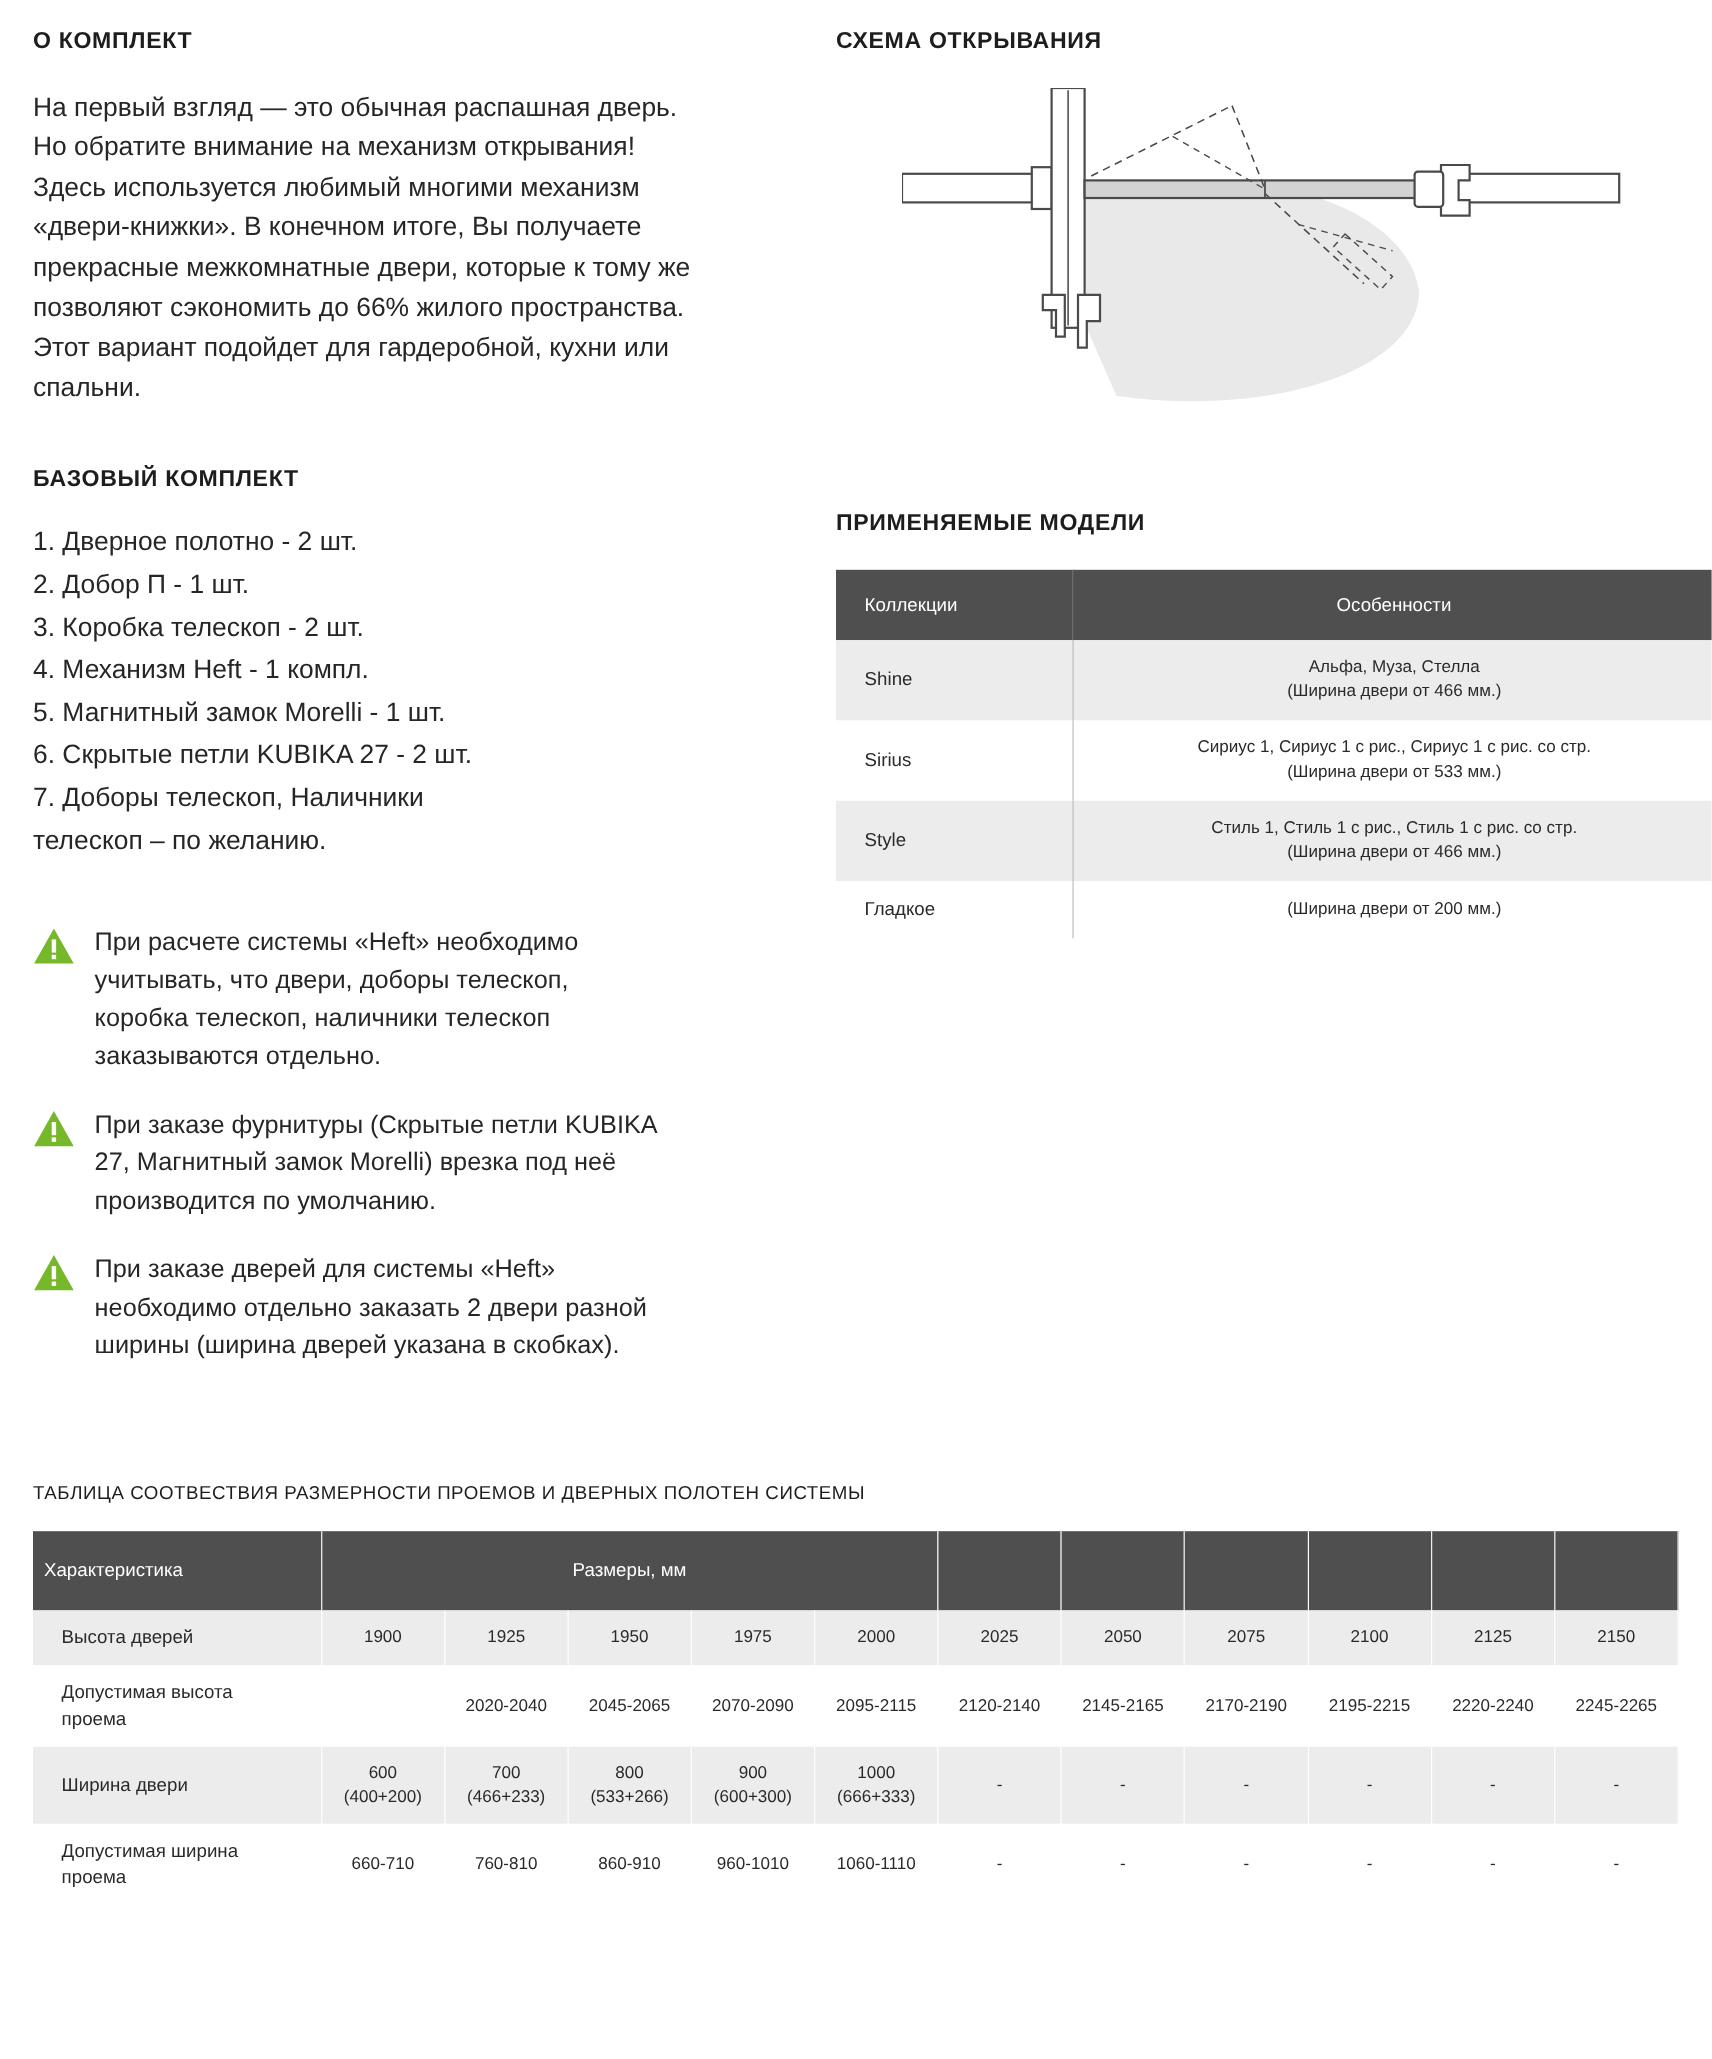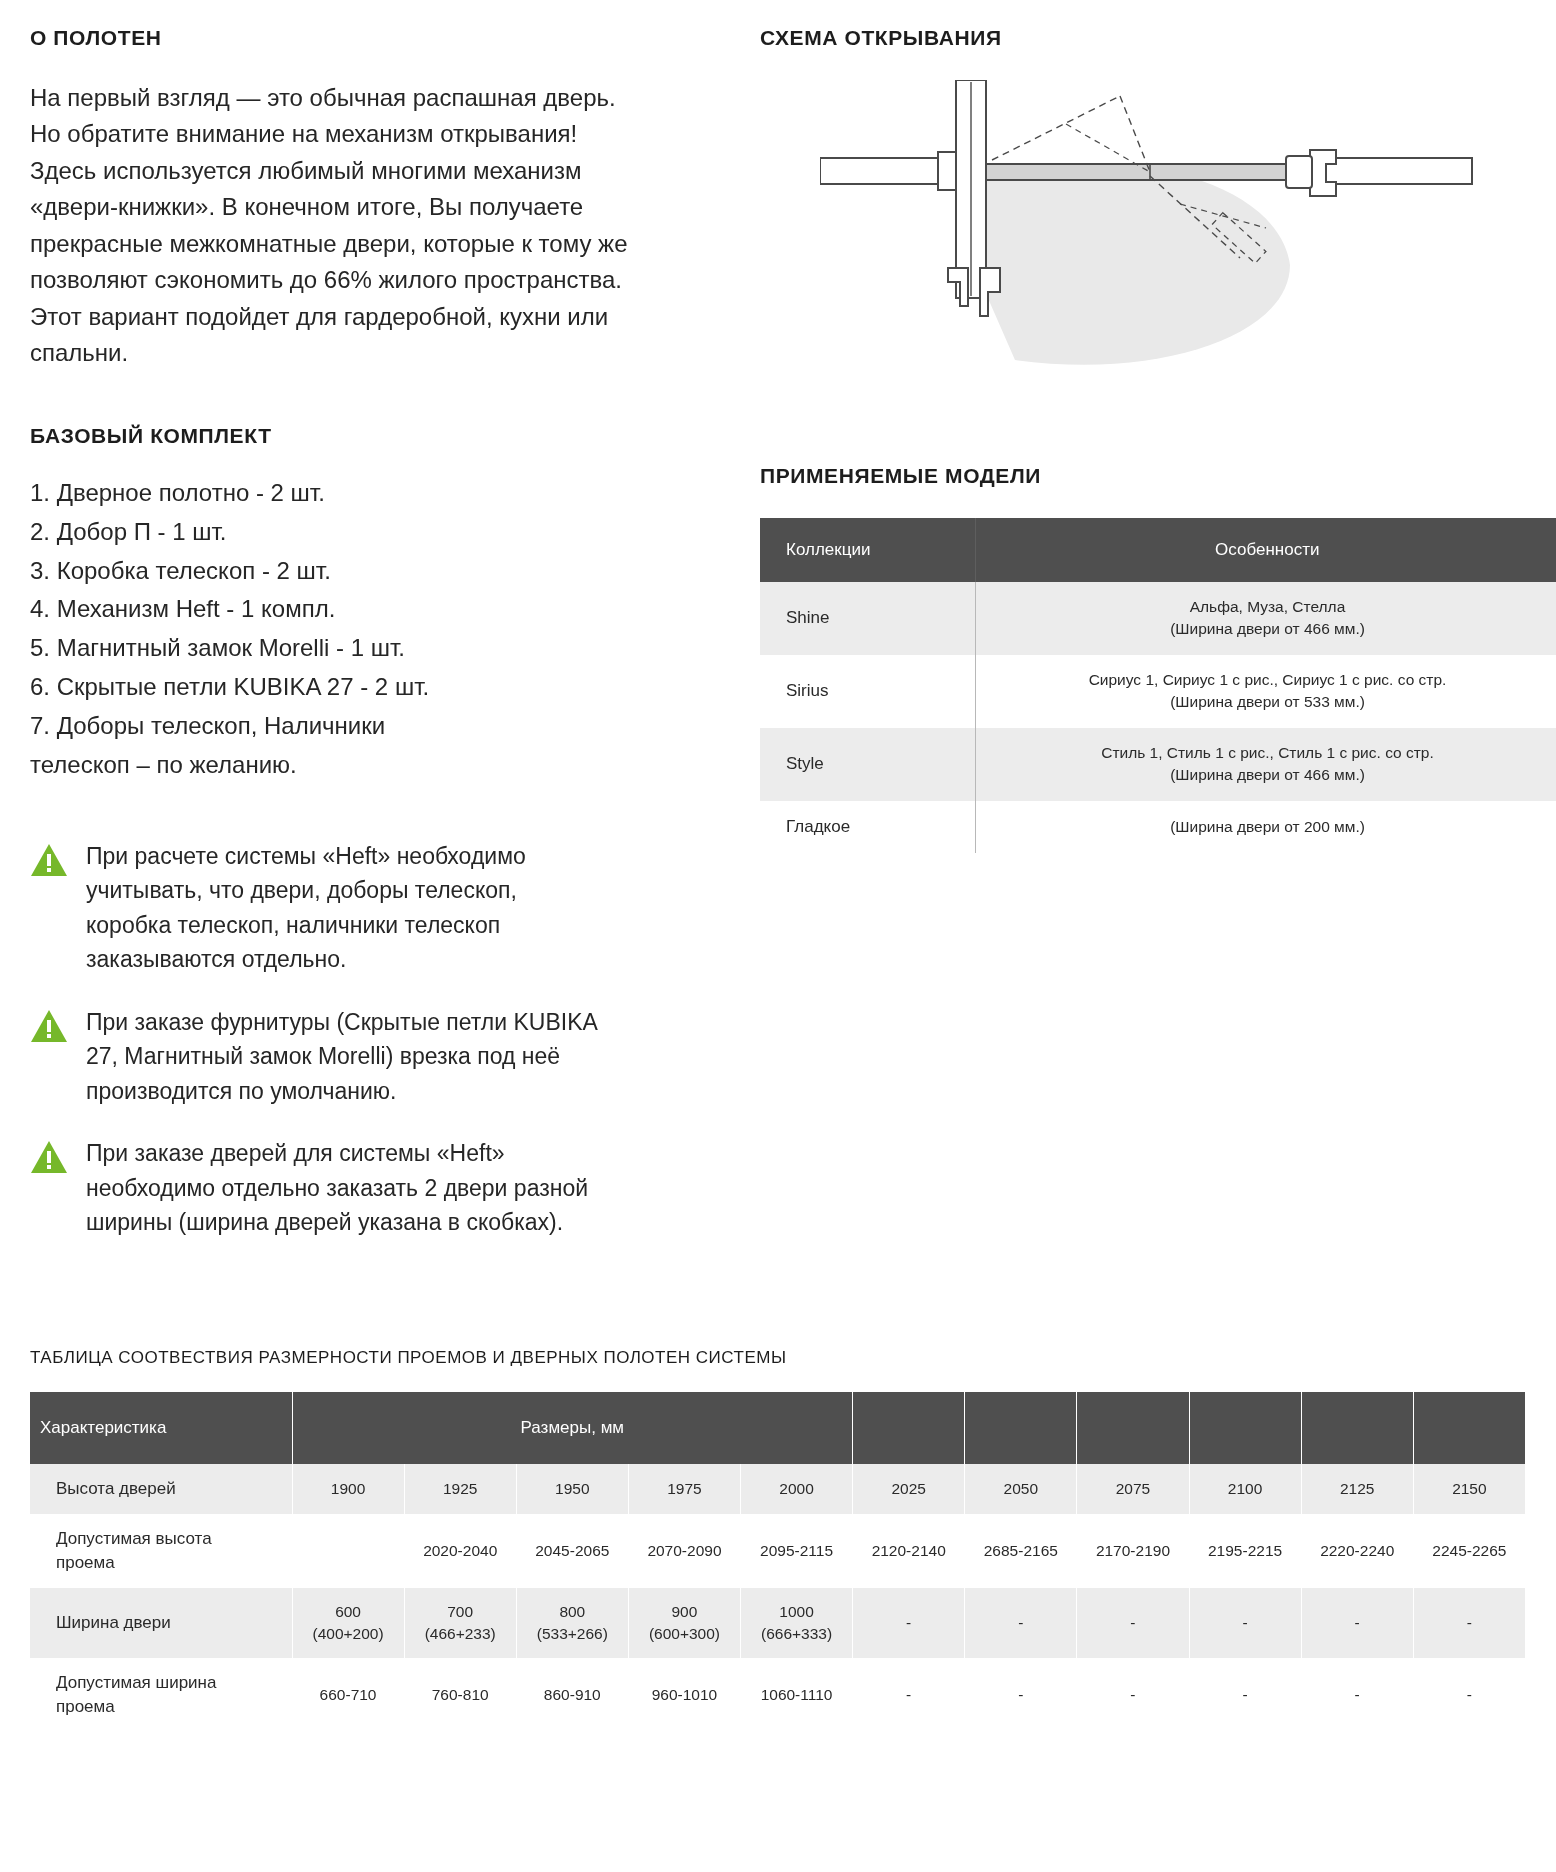--- a/index.html
+++ b/index.html
@@ -159,21 +159,21 @@
 </style>
 </head>
 <body>
 
 <div class="page">
 
   <div class="cols">
 
     <div class="col-left">
 
-      <h2 class="section-title">О ПОЛОТЕН</h2>
+      <h2 class="section-title">О КОМПЛЕКТ</h2>
 
       <p class="intro-text">На первый взгляд — это обычная распашная дверь. Но обратите внимание на механизм открывания! Здесь используется любимый многими механизм «двери-книжки». В конечном итоге, Вы получаете прекрасные межкомнатные двери, которые к тому же позволяют сэкономить до 66% жилого пространства. Этот вариант подойдет для гардеробной, кухни или спальни.</p>
 
       <h2 class="section-title tight">БАЗОВЫЙ КОМПЛЕКТ</h2>
 
       <div class="kit-list">
         <div>1. Дверное полотно - 2 шт.</div>
         <div>2. Добор П - 1 шт.</div>
         <div>3. Коробка телескоп - 2 шт.</div>
         <div>4. Механизм Heft - 1 компл.</div>
@@ -326,21 +326,21 @@
       </tr>
       <tr class="white">
         <td class="first" style="white-space:pre-line">Допустимая высота
 проема</td>
         <td></td>
         <td class="nowrap">2020-2040</td>
         <td class="nowrap">2045-2065</td>
         <td class="nowrap">2070-2090</td>
         <td class="nowrap">2095-2115</td>
         <td class="nowrap">2120-2140</td>
-        <td class="nowrap">2685-2165</td>
+        <td class="nowrap">2145-2165</td>
         <td class="nowrap">2170-2190</td>
         <td class="nowrap">2195-2215</td>
         <td class="nowrap">2220-2240</td>
         <td class="nowrap">2245-2265</td>
       </tr>
       <tr class="shade">
         <td class="first" style="white-space:pre-line">Ширина двери</td>
         <td style="white-space:pre-line">600
 (400+200)</td>
         <td style="white-space:pre-line">700

